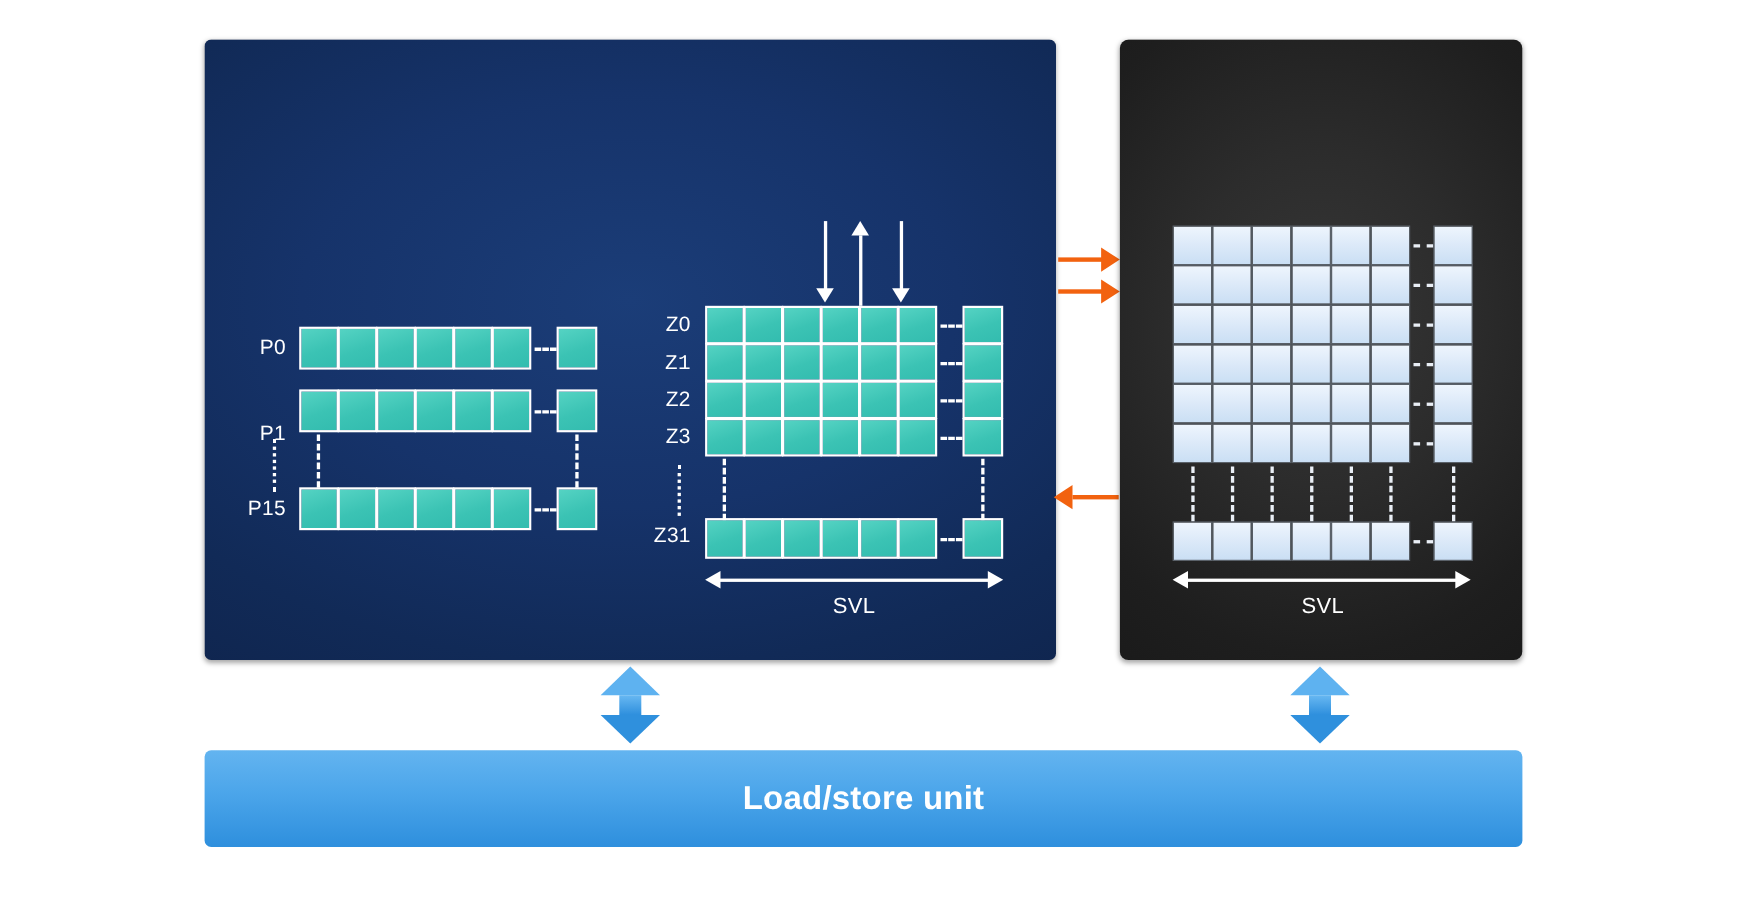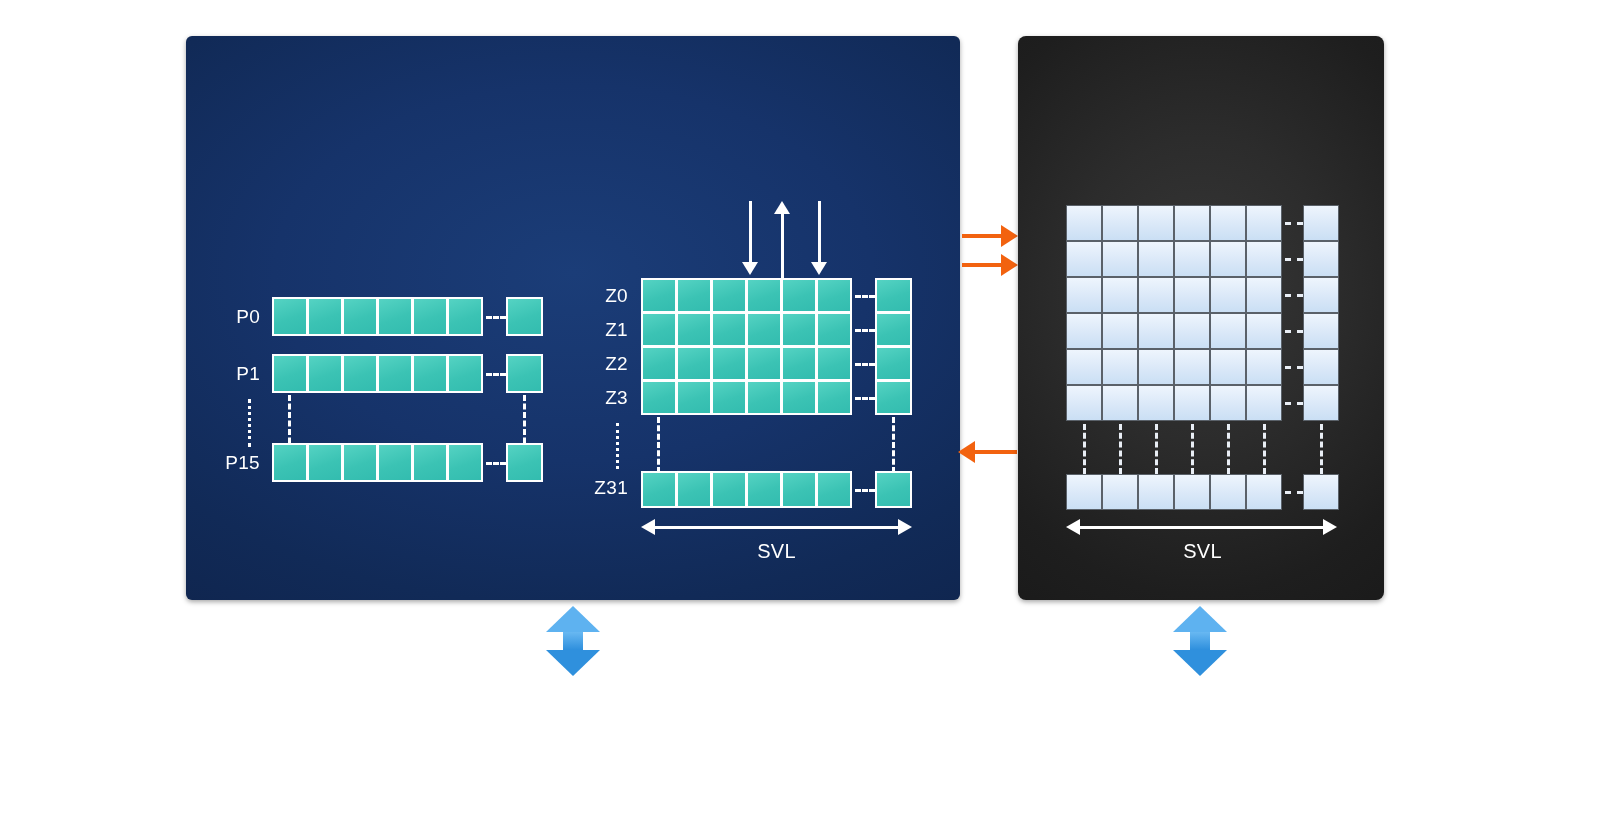--- a/index.html
+++ b/index.html
@@ -138,21 +138,21 @@
   <div class="lbl" style="left:200px; top:306px; width:60px;">P0</div>
   <div class="tcell" style="left:272px; top:297px; width:36px; height:39px;"></div>
   <div class="tcell" style="left:307px; top:297px; width:36px; height:39px;"></div>
   <div class="tcell" style="left:342px; top:297px; width:36px; height:39px;"></div>
   <div class="tcell" style="left:377px; top:297px; width:36px; height:39px;"></div>
   <div class="tcell" style="left:412px; top:297px; width:36px; height:39px;"></div>
   <div class="tcell" style="left:447px; top:297px; width:36px; height:39px;"></div>
   <div class="hdash" style="left:486px; top:316px; width:20px;"></div>
   <div class="tcell" style="left:506px; top:297px; width:37px; height:39px;"></div>
 
-  <div class="lbl" style="left:200px; top:363px; width:60px;">P1</div>
+  <div class="lbl" style="left:200px; top:384px; width:60px;">P1</div>
   <div class="tcell" style="left:272px; top:354px; width:36px; height:39px;"></div>
   <div class="tcell" style="left:307px; top:354px; width:36px; height:39px;"></div>
   <div class="tcell" style="left:342px; top:354px; width:36px; height:39px;"></div>
   <div class="tcell" style="left:377px; top:354px; width:36px; height:39px;"></div>
   <div class="tcell" style="left:412px; top:354px; width:36px; height:39px;"></div>
   <div class="tcell" style="left:447px; top:354px; width:36px; height:39px;"></div>
   <div class="hdash" style="left:486px; top:373px; width:20px;"></div>
   <div class="tcell" style="left:506px; top:354px; width:37px; height:39px;"></div>
 
   <div class="vdots" style="left:248px; top:399px; height:48px;"></div>
@@ -163,21 +163,21 @@
   <div class="tcell" style="left:272px; top:443px; width:36px; height:39px;"></div>
   <div class="tcell" style="left:307px; top:443px; width:36px; height:39px;"></div>
   <div class="tcell" style="left:342px; top:443px; width:36px; height:39px;"></div>
   <div class="tcell" style="left:377px; top:443px; width:36px; height:39px;"></div>
   <div class="tcell" style="left:412px; top:443px; width:36px; height:39px;"></div>
   <div class="tcell" style="left:447px; top:443px; width:36px; height:39px;"></div>
   <div class="hdash" style="left:486px; top:462px; width:20px;"></div>
   <div class="tcell" style="left:506px; top:443px; width:37px; height:39px;"></div>
 
   <div class="lbl" style="left:578px; top:285px; width:50px;">Z0</div>
-  <div class="lbl" style="left:578px; top:319px; width:50px;">Z1</div>
+  <div class="lbl" style="left:578px; top:319px; width:50px;font-family:Liberation Mono, monospace;">Z1</div>
   <div class="lbl" style="left:578px; top:353px; width:50px;">Z2</div>
   <div class="lbl" style="left:578px; top:387px; width:50px;">Z3</div>
   <div class="lbl" style="left:568px; top:477px; width:60px;">Z31</div>
   <div class="vdots" style="left:616px; top:423px; height:46px;"></div>
 
   <div class="tcell" style="left:641px; top:278px; width:36px; height:35px;"></div>
   <div class="tcell" style="left:676px; top:278px; width:36px; height:35px;"></div>
   <div class="tcell" style="left:711px; top:278px; width:36px; height:35px;"></div>
   <div class="tcell" style="left:746px; top:278px; width:36px; height:35px;"></div>
   <div class="tcell" style="left:781px; top:278px; width:36px; height:35px;"></div>
@@ -319,14 +319,17 @@
     <div class="head-up"></div>
     <div class="shaft" style="top:26px; height:18px;"></div>
     <div class="head-dn"></div>
   </div>
   <div class="bdv" style="left:1172px; top:606px; width:56px; height:70px;">
     <div class="head-up"></div>
     <div class="shaft" style="top:26px; height:18px;"></div>
     <div class="head-dn"></div>
   </div>
 
+  <div class="ls-bar">
+    <span>Load/store unit</span>
+  </div>
 
 </div>
 
 </body></html>

